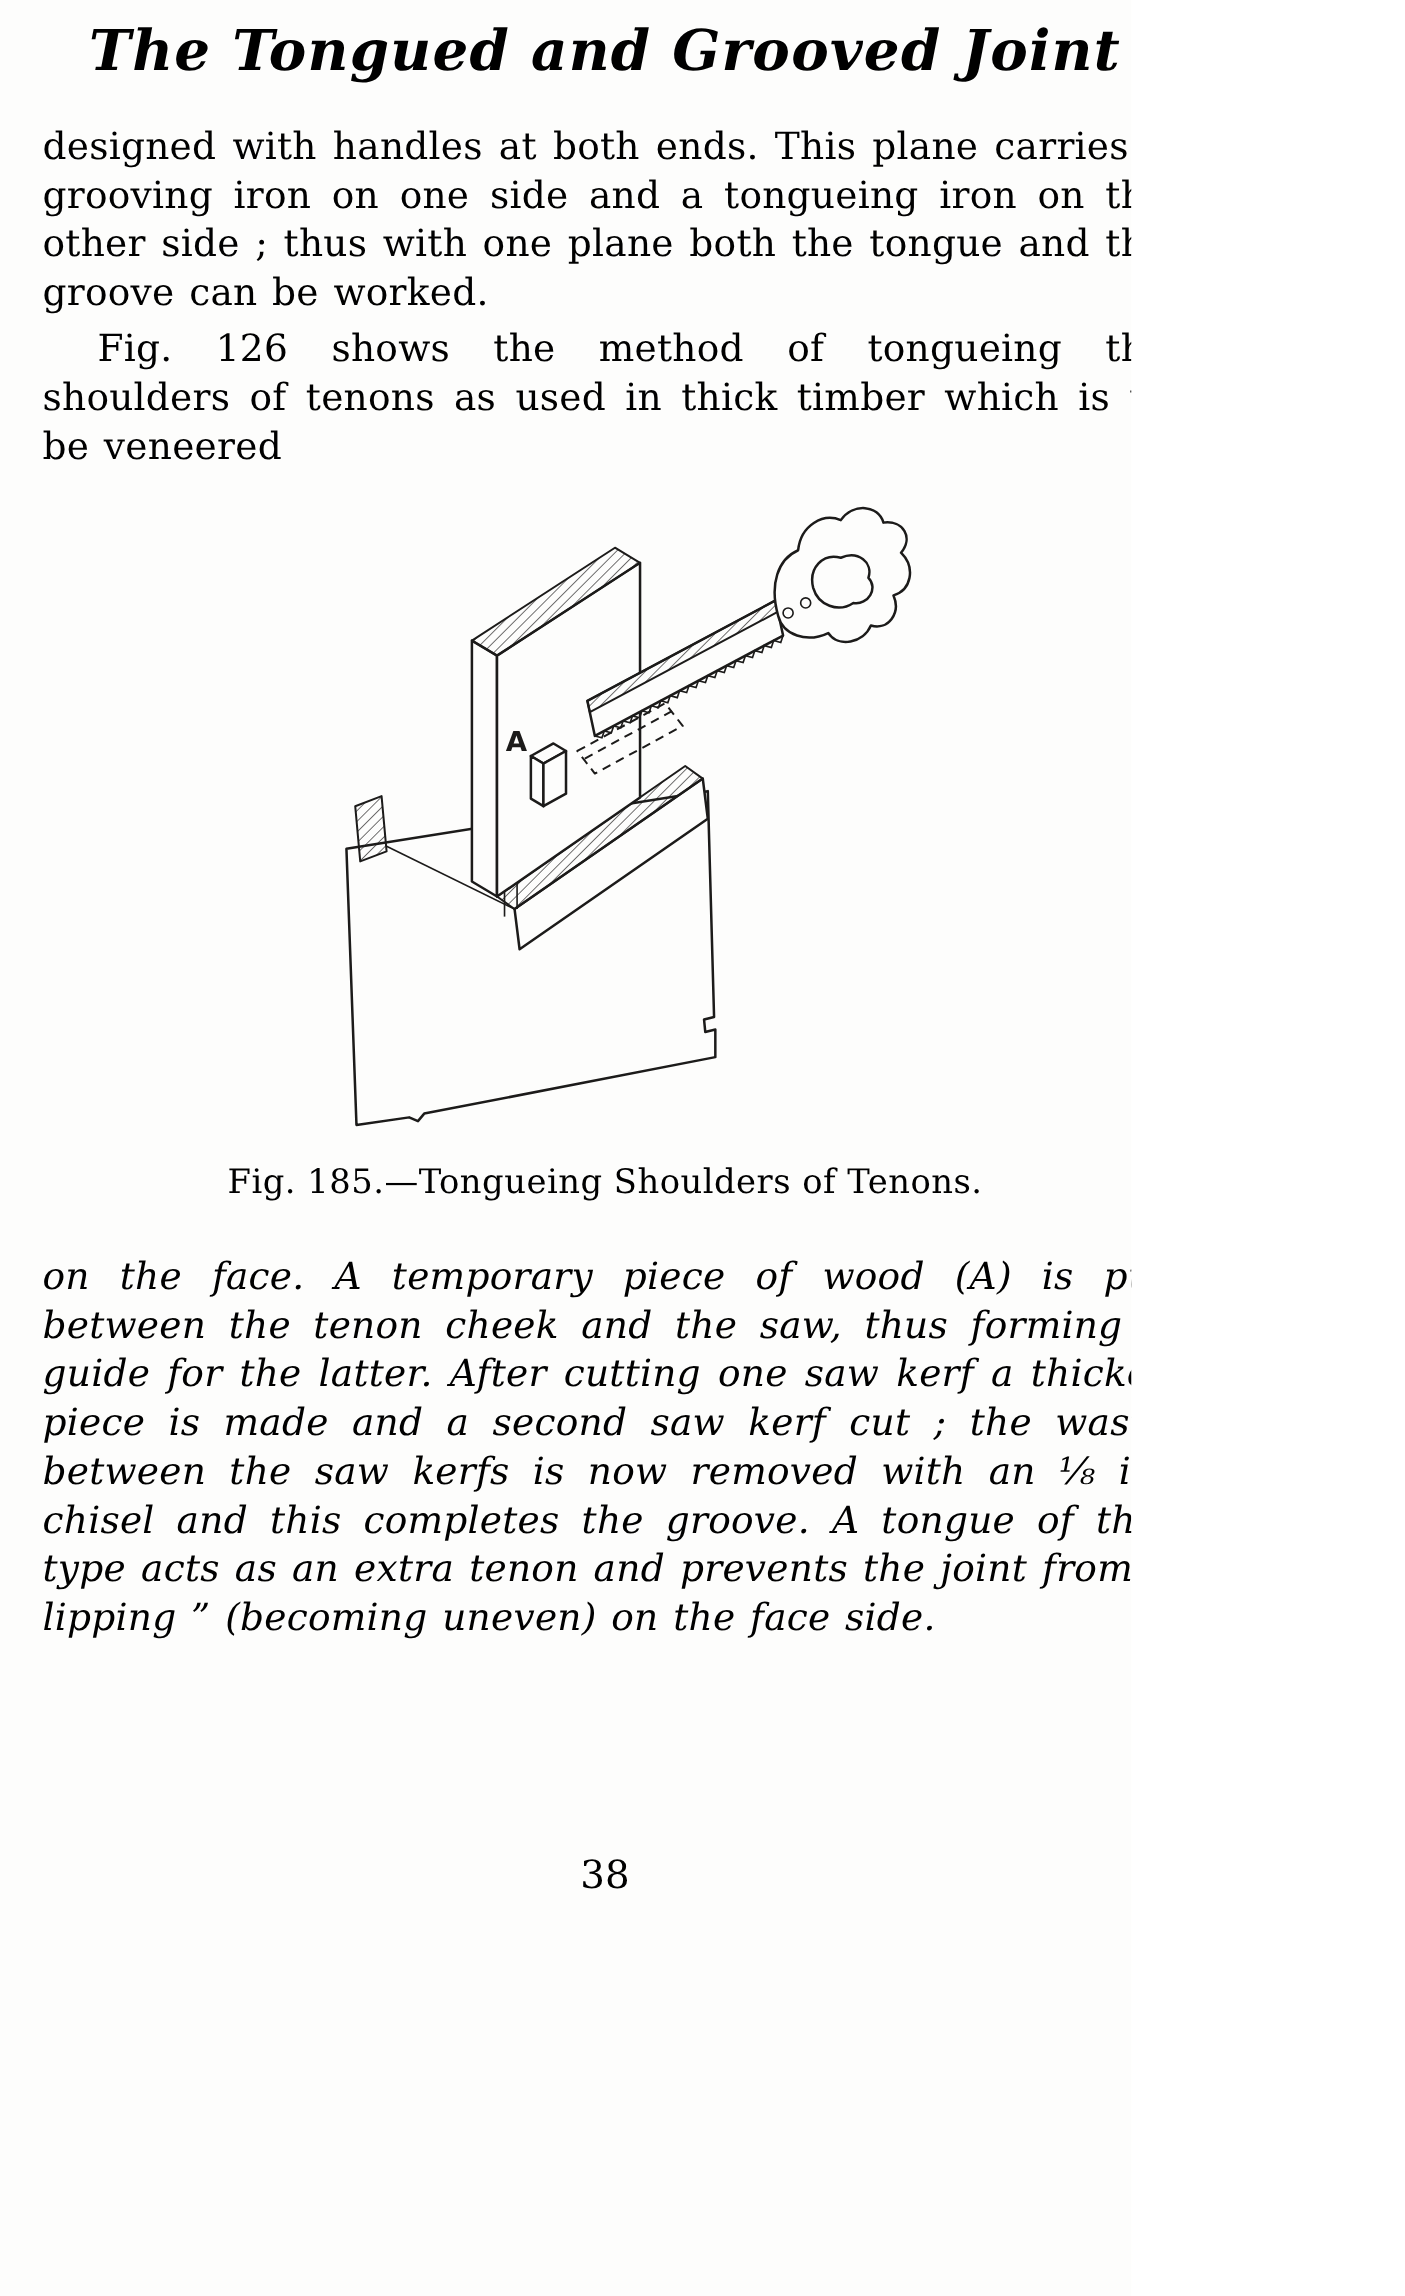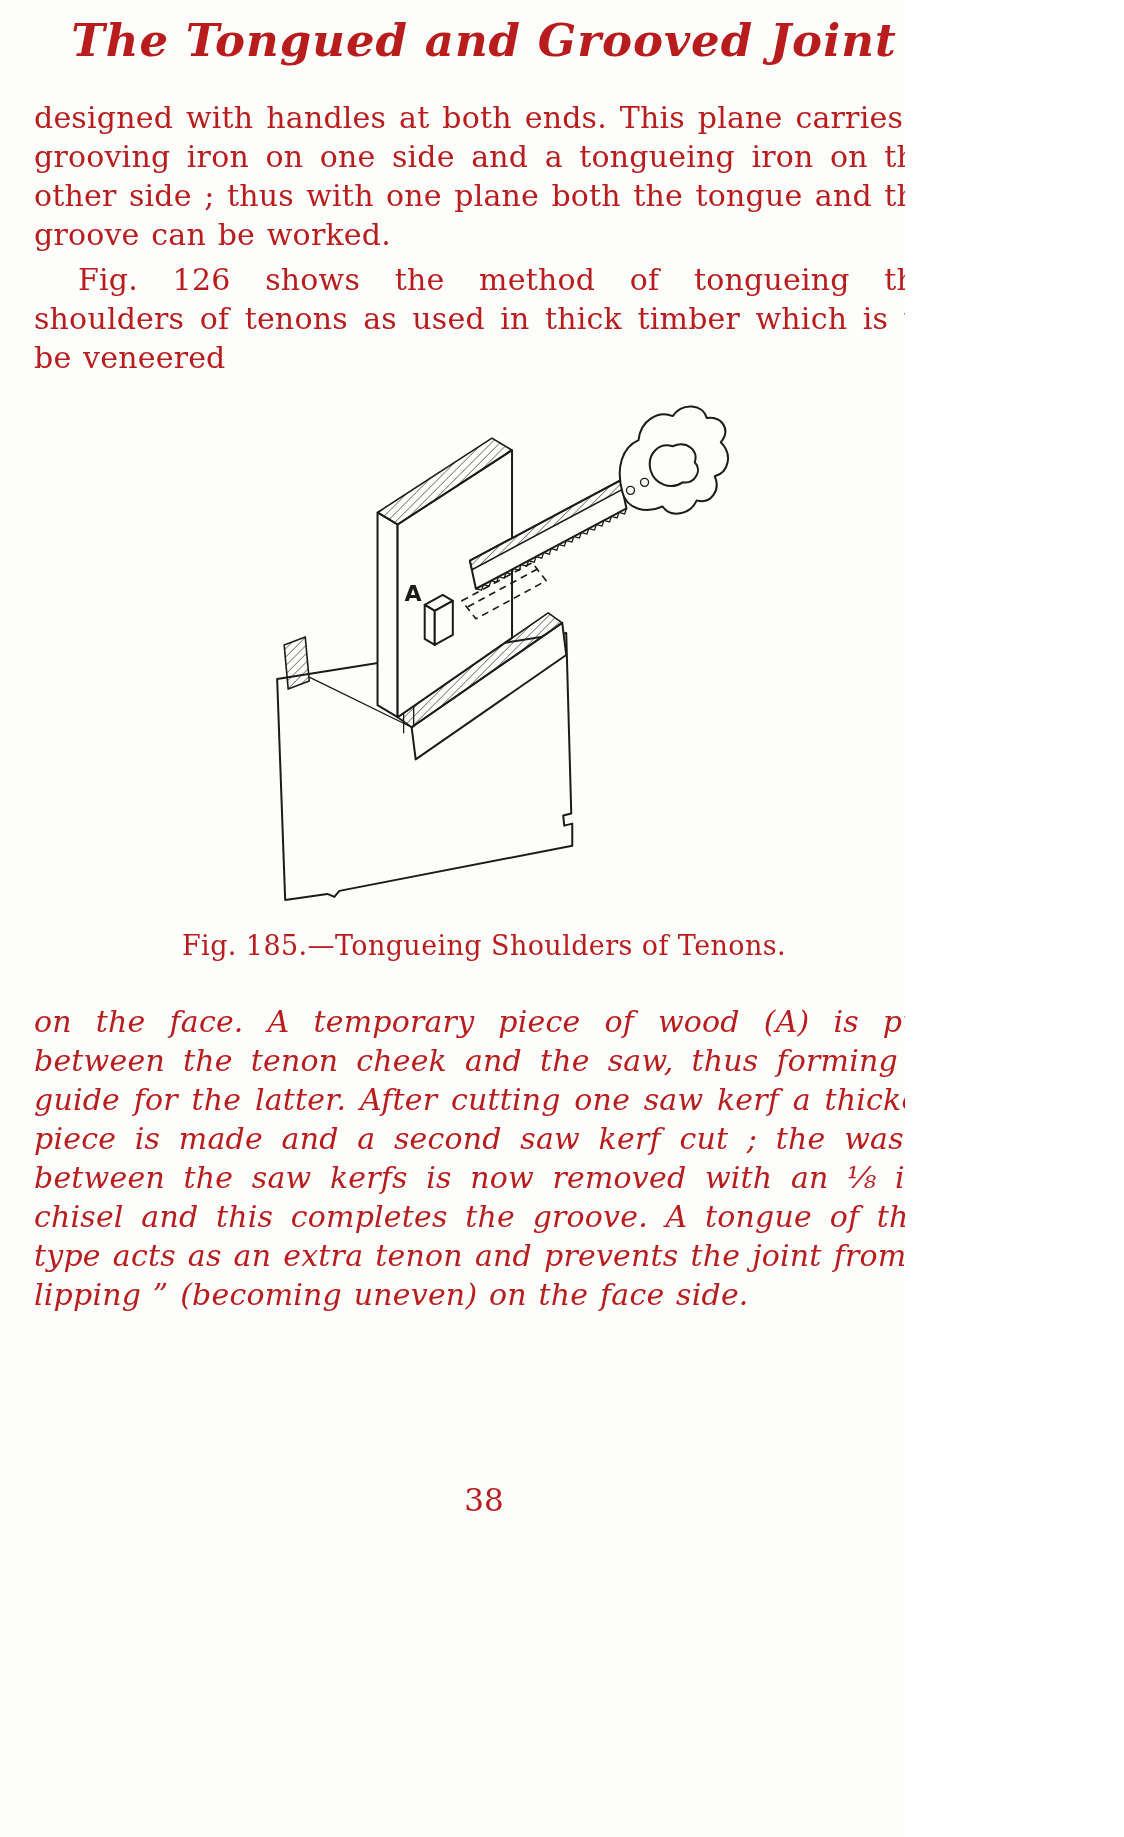--- a/index.html
+++ b/index.html
@@ -2,21 +2,21 @@
 <html><head>
 <meta charset="utf-8">
 <style>
   html,body{margin:0;padding:0;background:#ffffff;}
   .page{
     position:relative;
     width:905px;
     height:1837px;
     background:#fdfdfc;
     font-family:"DejaVu Serif", serif;
-    color:#b91c1c;
+    color:#000000;
     overflow:hidden;
   }
   .page-title{
     position:absolute;
     top:14px; left:34px; width:900px;
     text-align:center;
     font-size:45px;
     font-style:italic;
     font-weight:bold;
     letter-spacing:1px;

